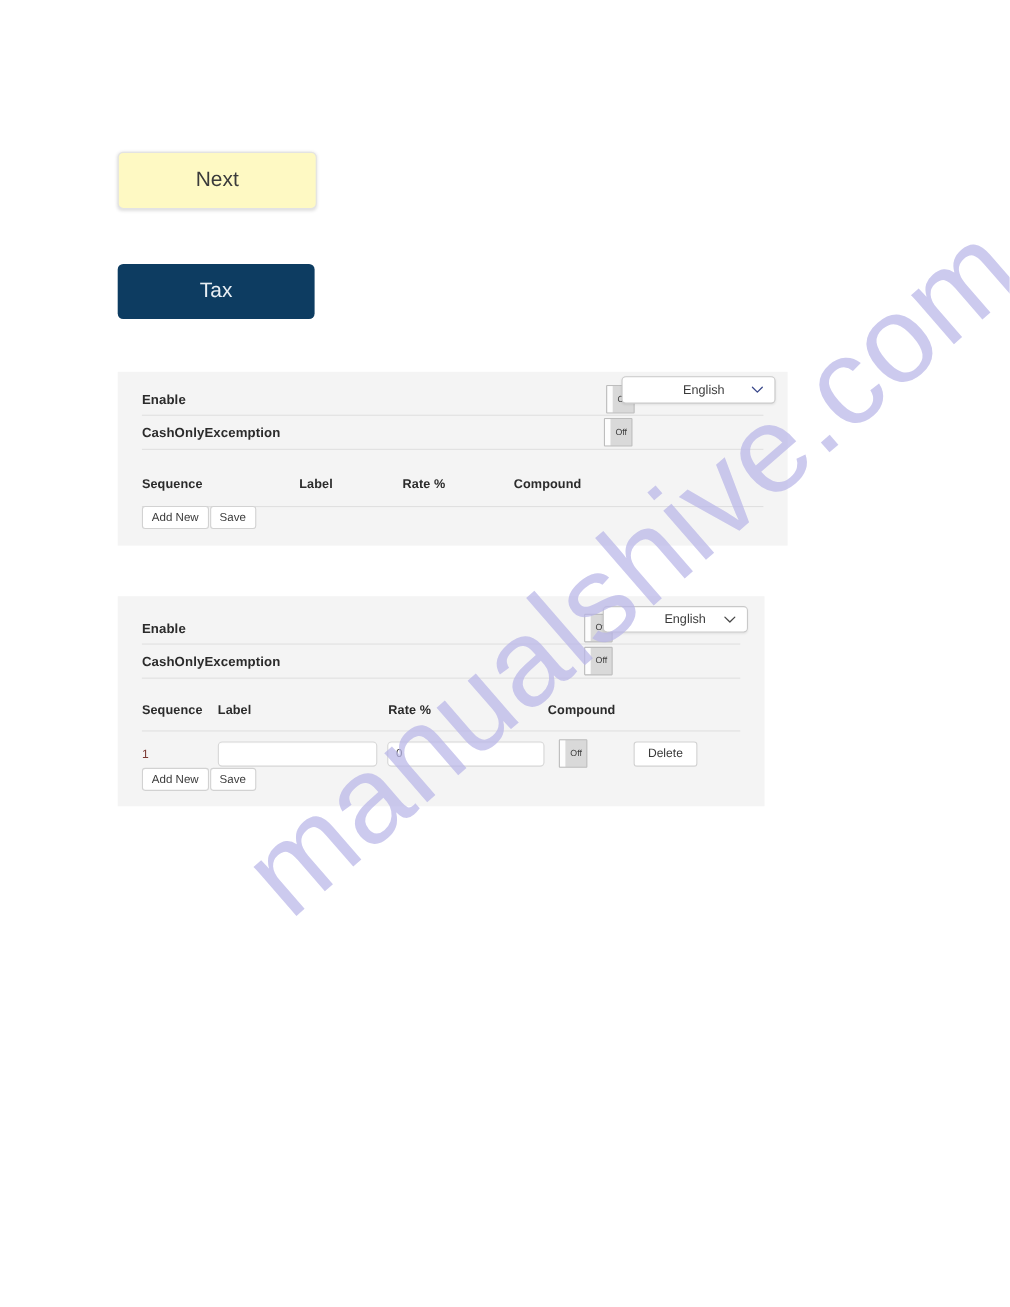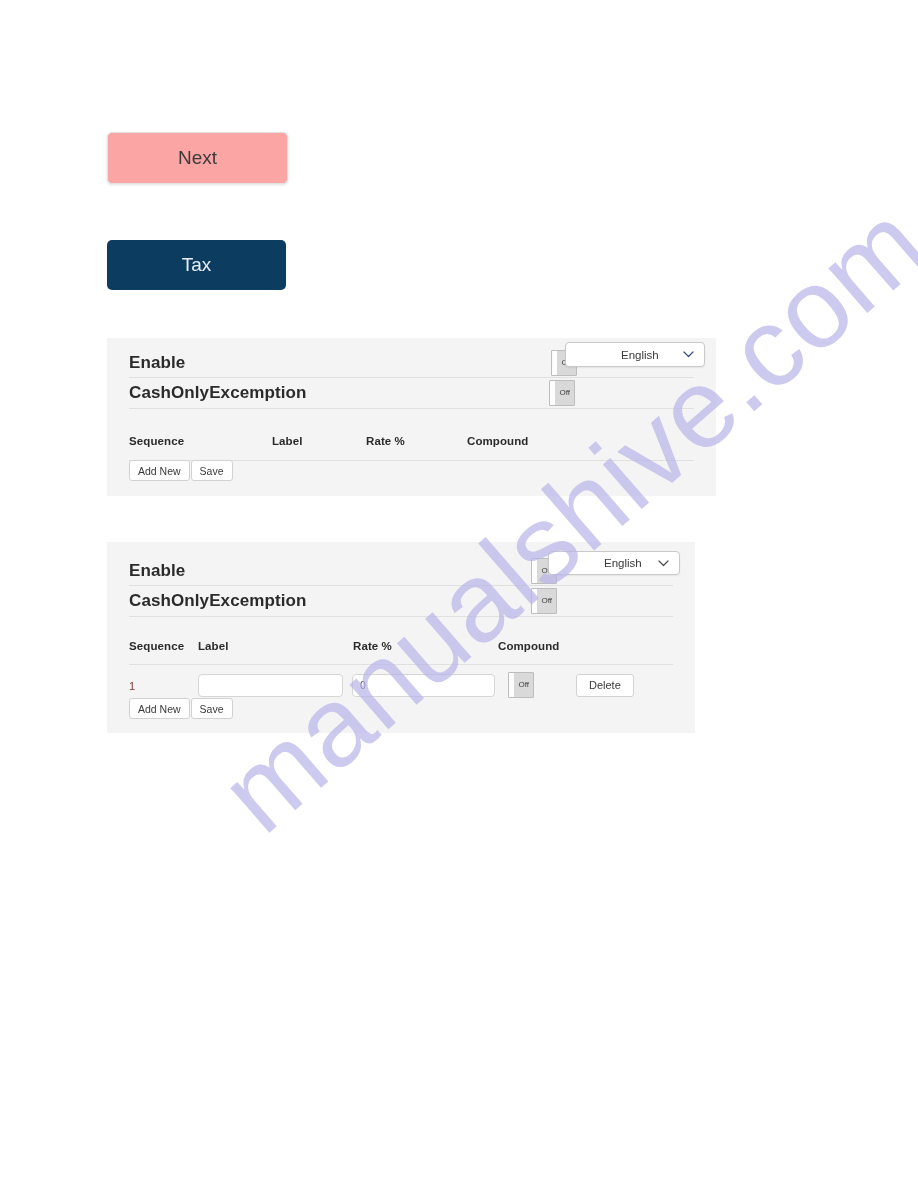--- a/index.html
+++ b/index.html
@@ -47,24 +47,24 @@
     top: 760px;
     font-size: 112px;
     transform: rotate(-41deg);
     transform-origin: 0 0;
   }
 
   
   .next-btn {
     position: absolute;
     left: 107px;
-    top: 132px;
+    top: 138px;
     width: 179px;
     height: 50px;
-    background: #fca5a5;
+    background: #fef9c3;
     border: 1px solid #e3e3e3;
     border-radius: 5px;
     box-shadow: 0 1px 3px rgba(0,0,0,.13);
     display: flex;
     align-items: center;
     justify-content: center;
     font-size: 19px;
     color: #3b3b3b;
     z-index: 3;
   }
@@ -108,21 +108,21 @@
     border-bottom: 1px solid #e0e0e0;
     height: 29px;
     display: flex;
     align-items: center;
   }
   #panel-1 .srow { height: 29px; }
   #panel-1 .srow-enable { margin-top: 10px; }
   #panel-2 .srow-enable { margin-top: 14px; }
 
   .srow-label {
-    font-size: 17px;
+    font-size: 12px;
     font-weight: bold;
     color: #2b2b2b;
     letter-spacing: .1px;
   }
 
   
   .toggle {
     position: absolute;
     width: 26px;
     height: 26px;

